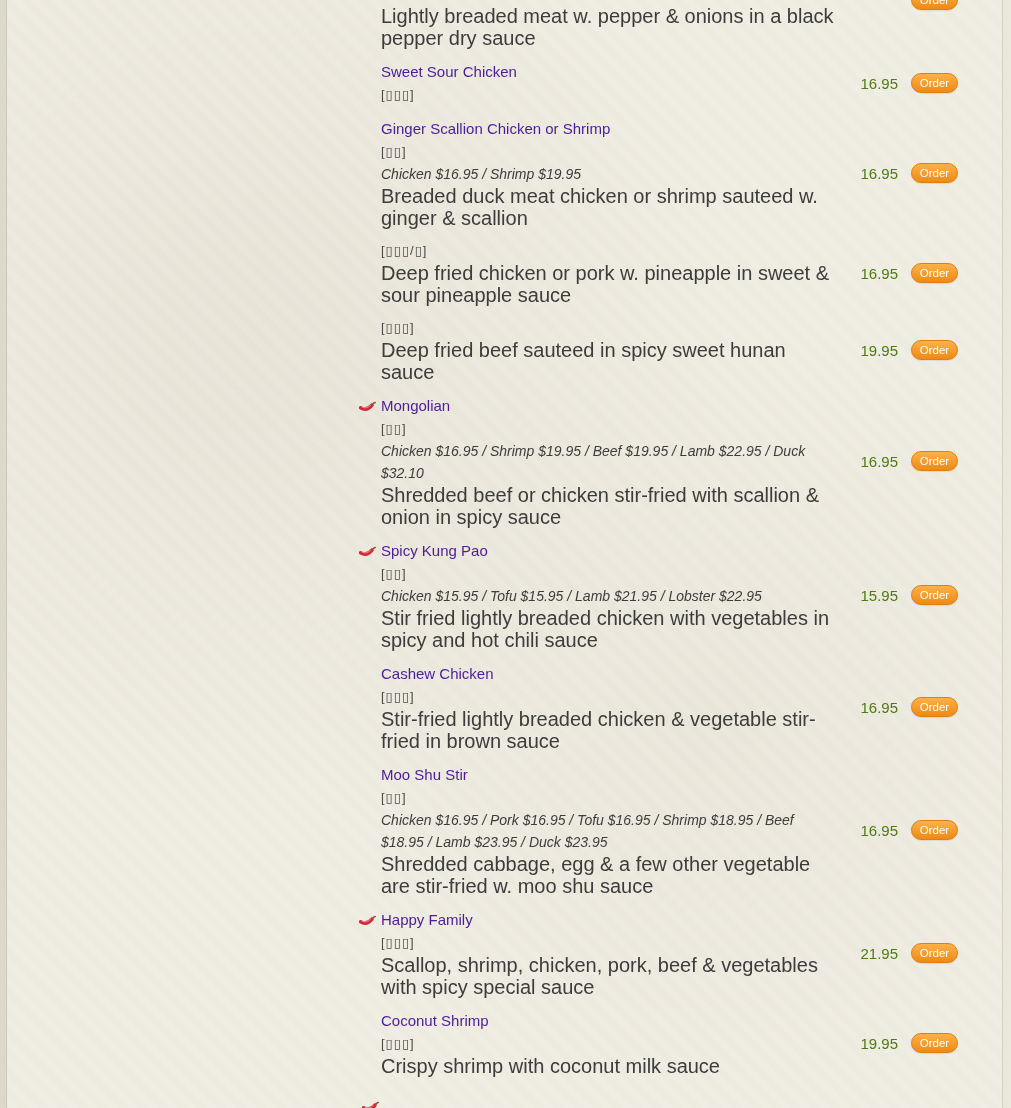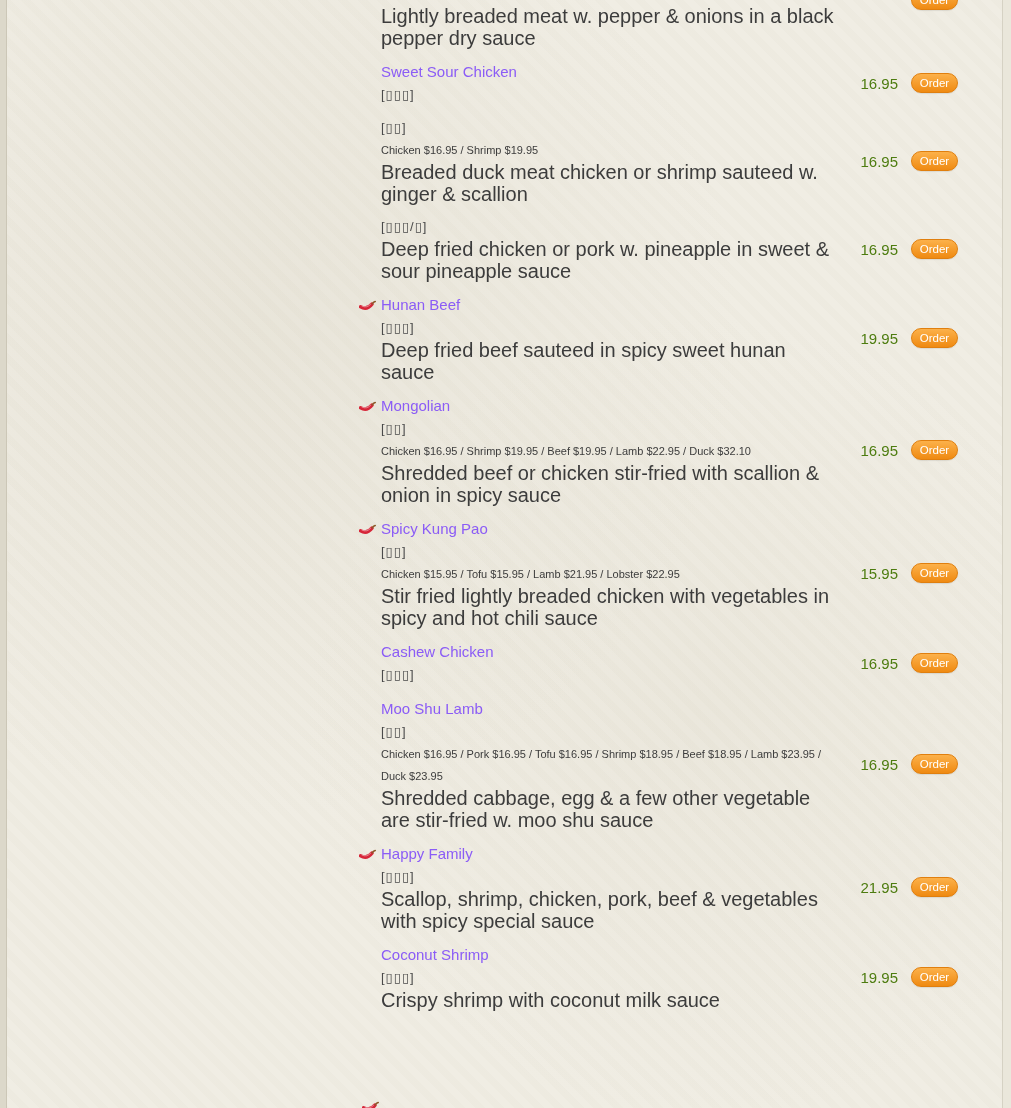--- a/index.html
+++ b/index.html
@@ -15,24 +15,24 @@
   }
   .edge-left{position:absolute;left:0;top:0;width:6px;height:100%;
     background:#dcd8ca;border-right:1px solid #ccc7b7;}
   .edge-right-line{position:absolute;left:1002px;top:0;width:1px;height:100%;background:#d6d2c4;}
   .edge-right-area{position:absolute;left:1003px;top:0;width:8px;height:100%;background:#eae7db;}
 
   .menu-list{position:absolute;left:381px;top:3px;width:577px;}
   .item{display:flex;align-items:center;margin-bottom:11px;position:relative;}
   .item-text{width:455px;flex:0 0 455px;}
   .title-row{position:relative;line-height:24px;}
-  .dish-name{font-size:15px;line-height:24px;color:#8b5cf6;}
+  .dish-name{font-size:15px;line-height:24px;color:#4c1d95;}
   .chili{position:absolute;left:-22px;top:5px;width:18px;height:14px;}
   .cjk{font-size:13px;line-height:22px;color:#4a4a4a;letter-spacing:1px;}
-  .options{font-size:11px;line-height:22px;}
+  .options{font-size:14px;line-height:22px;font-style:italic;}
   .desc{font-size:20px;line-height:22px;}
   .price{width:62px;flex:0 0 62px;text-align:right;font-size:15px;color:#4d7c0f;}
   .order-btn{
     margin-left:13px;width:47px;height:20px;flex:0 0 47px;
     background:linear-gradient(#fcb14a,#ef8a12);
     border:1px solid #e07f0e;border-radius:10px;
     color:#fff;font-size:11.5px;line-height:18px;text-align:center;
     font-family:"Liberation Sans","DejaVu Sans",sans-serif;
     padding:0;cursor:pointer;box-shadow:0 1px 1px rgba(0,0,0,0.08);
   }
@@ -58,42 +58,38 @@
     <div class="item has-title">
       <div class="item-text">
         <div class="title-row"><span class="dish-name">Sweet Sour Chicken</span></div>
         <div class="cjk">[▯▯▯]</div>
       </div>
       <div class="price">16.95</div>
       <button class="order-btn">Order</button>
     </div>
     <div class="item has-title">
       <div class="item-text">
+        <div class="title-row"><span class="dish-name">Ginger Scallion Chicken or Shrimp</span></div>
         <div class="cjk">[▯▯]</div>
         <div class="options">Chicken $16.95 / Shrimp $19.95</div>
         <div class="desc">Breaded duck meat chicken or shrimp sauteed w. ginger &amp; scallion</div>
       </div>
       <div class="price">16.95</div>
       <button class="order-btn">Order</button>
     </div>
     <div class="item has-title">
       <div class="item-text">
         <div class="cjk">[▯▯▯/▯]</div>
         <div class="desc">Deep fried chicken or pork w. pineapple in sweet &amp; sour pineapple sauce</div>
       </div>
       <div class="price">16.95</div>
       <button class="order-btn">Order</button>
     </div>
     <div class="item has-title">
       <div class="item-text">
-        <div class="title-row"><svg viewBox="0 0 18 14" class="chili">
-            <path d="M1.6 8.8 Q7.8 12.6 12.9 6.2" stroke="#d62639" stroke-width="3.6" fill="none" stroke-linecap="round"></path>
-            <path d="M2.6 7.9 Q7.8 10.6 11.9 5.9" stroke="rgba(255,255,255,0.45)" stroke-width="1" fill="none"></path>
-            <path d="M13.2 5.9 Q14.2 4.2 16.2 3.6" stroke="#8a5a28" stroke-width="1.6" fill="none" stroke-linecap="round"></path>
-          </svg><span class="dish-name">Hunan Beef</span></div>
         <div class="cjk">[▯▯▯]</div>
         <div class="desc">Deep fried beef sauteed in spicy sweet hunan sauce</div>
       </div>
       <div class="price">19.95</div>
       <button class="order-btn">Order</button>
     </div>
     <div class="item has-title">
       <div class="item-text">
         <div class="title-row"><svg viewBox="0 0 18 14" class="chili">
             <path d="M1.6 8.8 Q7.8 12.6 12.9 6.2" stroke="#d62639" stroke-width="3.6" fill="none" stroke-linecap="round"></path>
@@ -118,27 +114,28 @@
         <div class="options">Chicken $15.95 / Tofu $15.95 / Lamb $21.95 / Lobster $22.95</div>
         <div class="desc">Stir fried lightly breaded chicken with vegetables in spicy and hot chili sauce</div>
       </div>
       <div class="price">15.95</div>
       <button class="order-btn">Order</button>
     </div>
     <div class="item has-title">
       <div class="item-text">
         <div class="title-row"><span class="dish-name">Cashew Chicken</span></div>
         <div class="cjk">[▯▯▯]</div>
+        <div class="desc">Stir-fried lightly breaded chicken &amp; vegetable stir-fried in brown sauce</div>
       </div>
       <div class="price">16.95</div>
       <button class="order-btn">Order</button>
     </div>
     <div class="item has-title">
       <div class="item-text">
-        <div class="title-row"><span class="dish-name">Moo Shu Lamb</span></div>
+        <div class="title-row"><span class="dish-name">Moo Shu Stir</span></div>
         <div class="cjk">[▯▯]</div>
         <div class="options">Chicken $16.95 / Pork $16.95 / Tofu $16.95 / Shrimp $18.95 / Beef $18.95 / Lamb $23.95 / Duck $23.95</div>
         <div class="desc">Shredded cabbage, egg &amp; a few other vegetable are stir-fried w. moo shu sauce</div>
       </div>
       <div class="price">16.95</div>
       <button class="order-btn">Order</button>
     </div>
     <div class="item has-title">
       <div class="item-text">
         <div class="title-row"><svg viewBox="0 0 18 14" class="chili">

